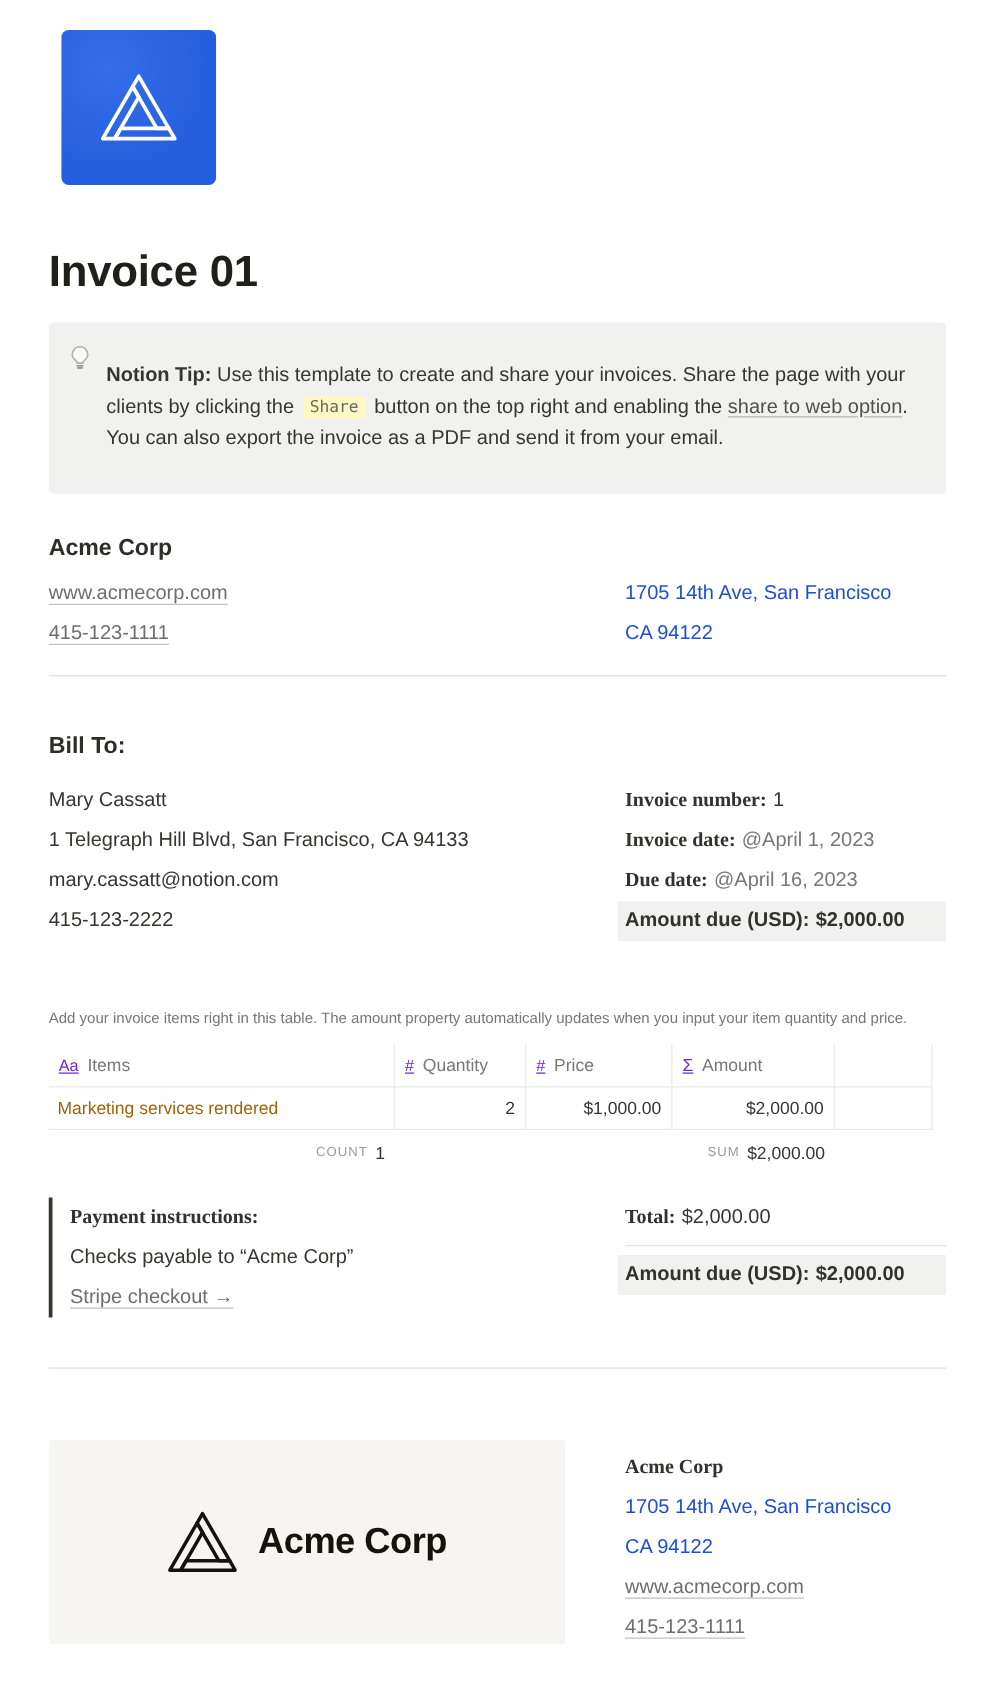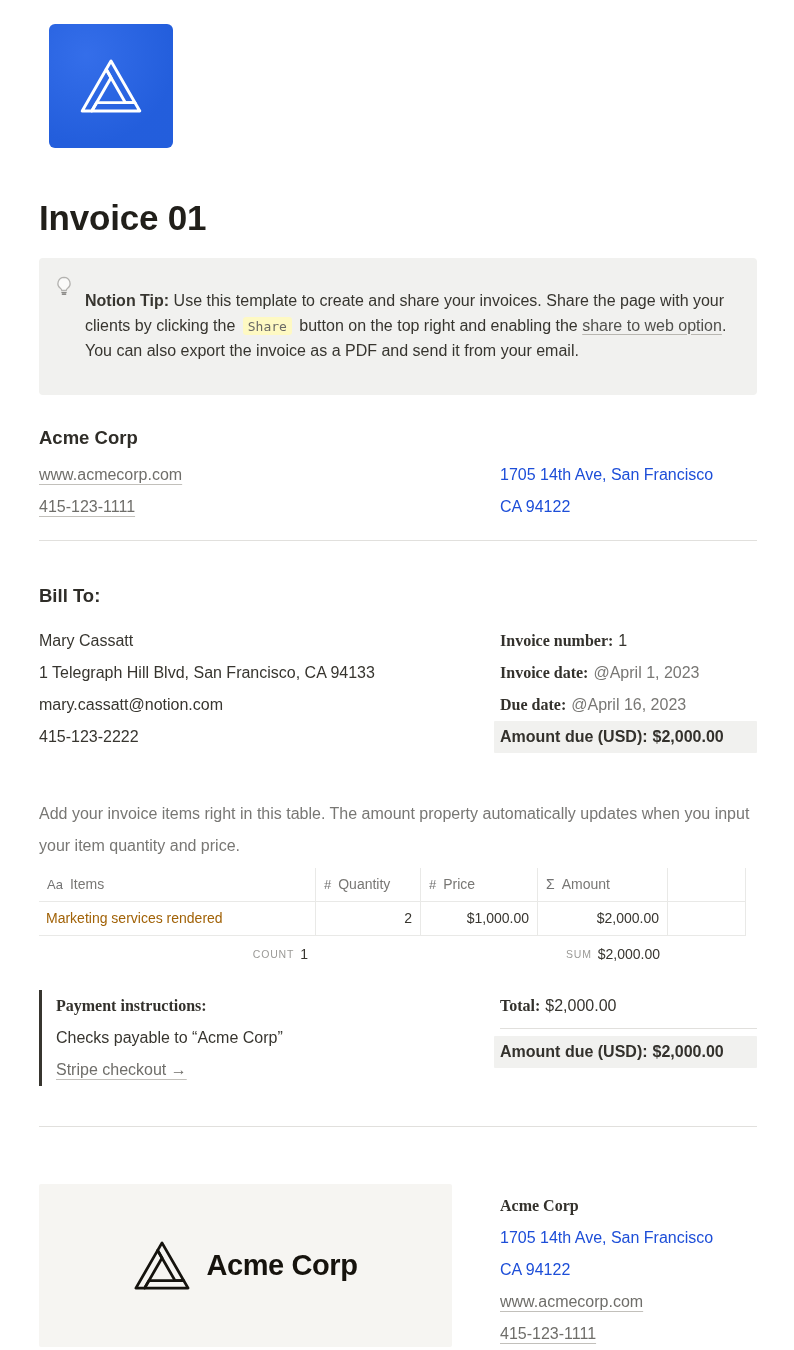--- a/index.html
+++ b/index.html
@@ -59,39 +59,39 @@
   .mval { margin-left:5px; }
   .mention { color:#787774; }
 
   .hl-line {
     background:#f1f1ef; padding:1px 6px; margin-left:-6px; line-height:30px;
     font-weight:700; color:#33312c; border-radius:1px;
   }
 
   hr.div { border:none; border-top:1px solid #e1e0dd; margin:17px 0 0 0; }
 
-  .desc { margin:45px 0 0 0; width:714px; font-size:16px; line-height:32px; color:#787774; }
+  .desc { margin:45px 0 0 0; width:714px; font-size:12px; line-height:32px; color:#787774; }
 
   
   .tbl-wrap { margin-top:6px; }
   .tab-row { display:flex; border-bottom:1px solid #e9e9e7; }
   .tab {
     display:flex; align-items:center; gap:6px; padding:4px 10px 7px 0;
     font-size:14px; font-weight:500; color:#37352f;
     border-bottom:2.5px solid #42403b; margin-bottom:-1.5px; cursor:pointer;
   }
   .tab svg { width:15px; height:15px; }
 
   .grid { display:grid; grid-template-columns:277px 105px 117px 130px 78px; width:707px; }
   .hcell {
     height:34px; display:flex; align-items:center; gap:7px;
     padding:0 8px; font-size:14px; color:#787774;
     border-right:1px solid #e9e9e7; border-bottom:1px solid #e9e9e7;
   }
-  .hcell .cicon { color:#737373; font-size:13px; }
+  .hcell .cicon { color:#6d28d9; font-size:13px;text-decoration:underline; }
   .hcell .sigma { font-size:14px; }
   .dcell {
     height:34px; display:flex; align-items:center; padding:0 8px;
     font-size:14px; color:#37352f;
     border-right:1px solid #e9e9e7; border-bottom:1px solid #e9e9e7;
   }
   .dcell.first { padding-left:7px; }
   .num { justify-content:flex-end; }
   .page-link {
     font-weight:500; color:#a16207; 

